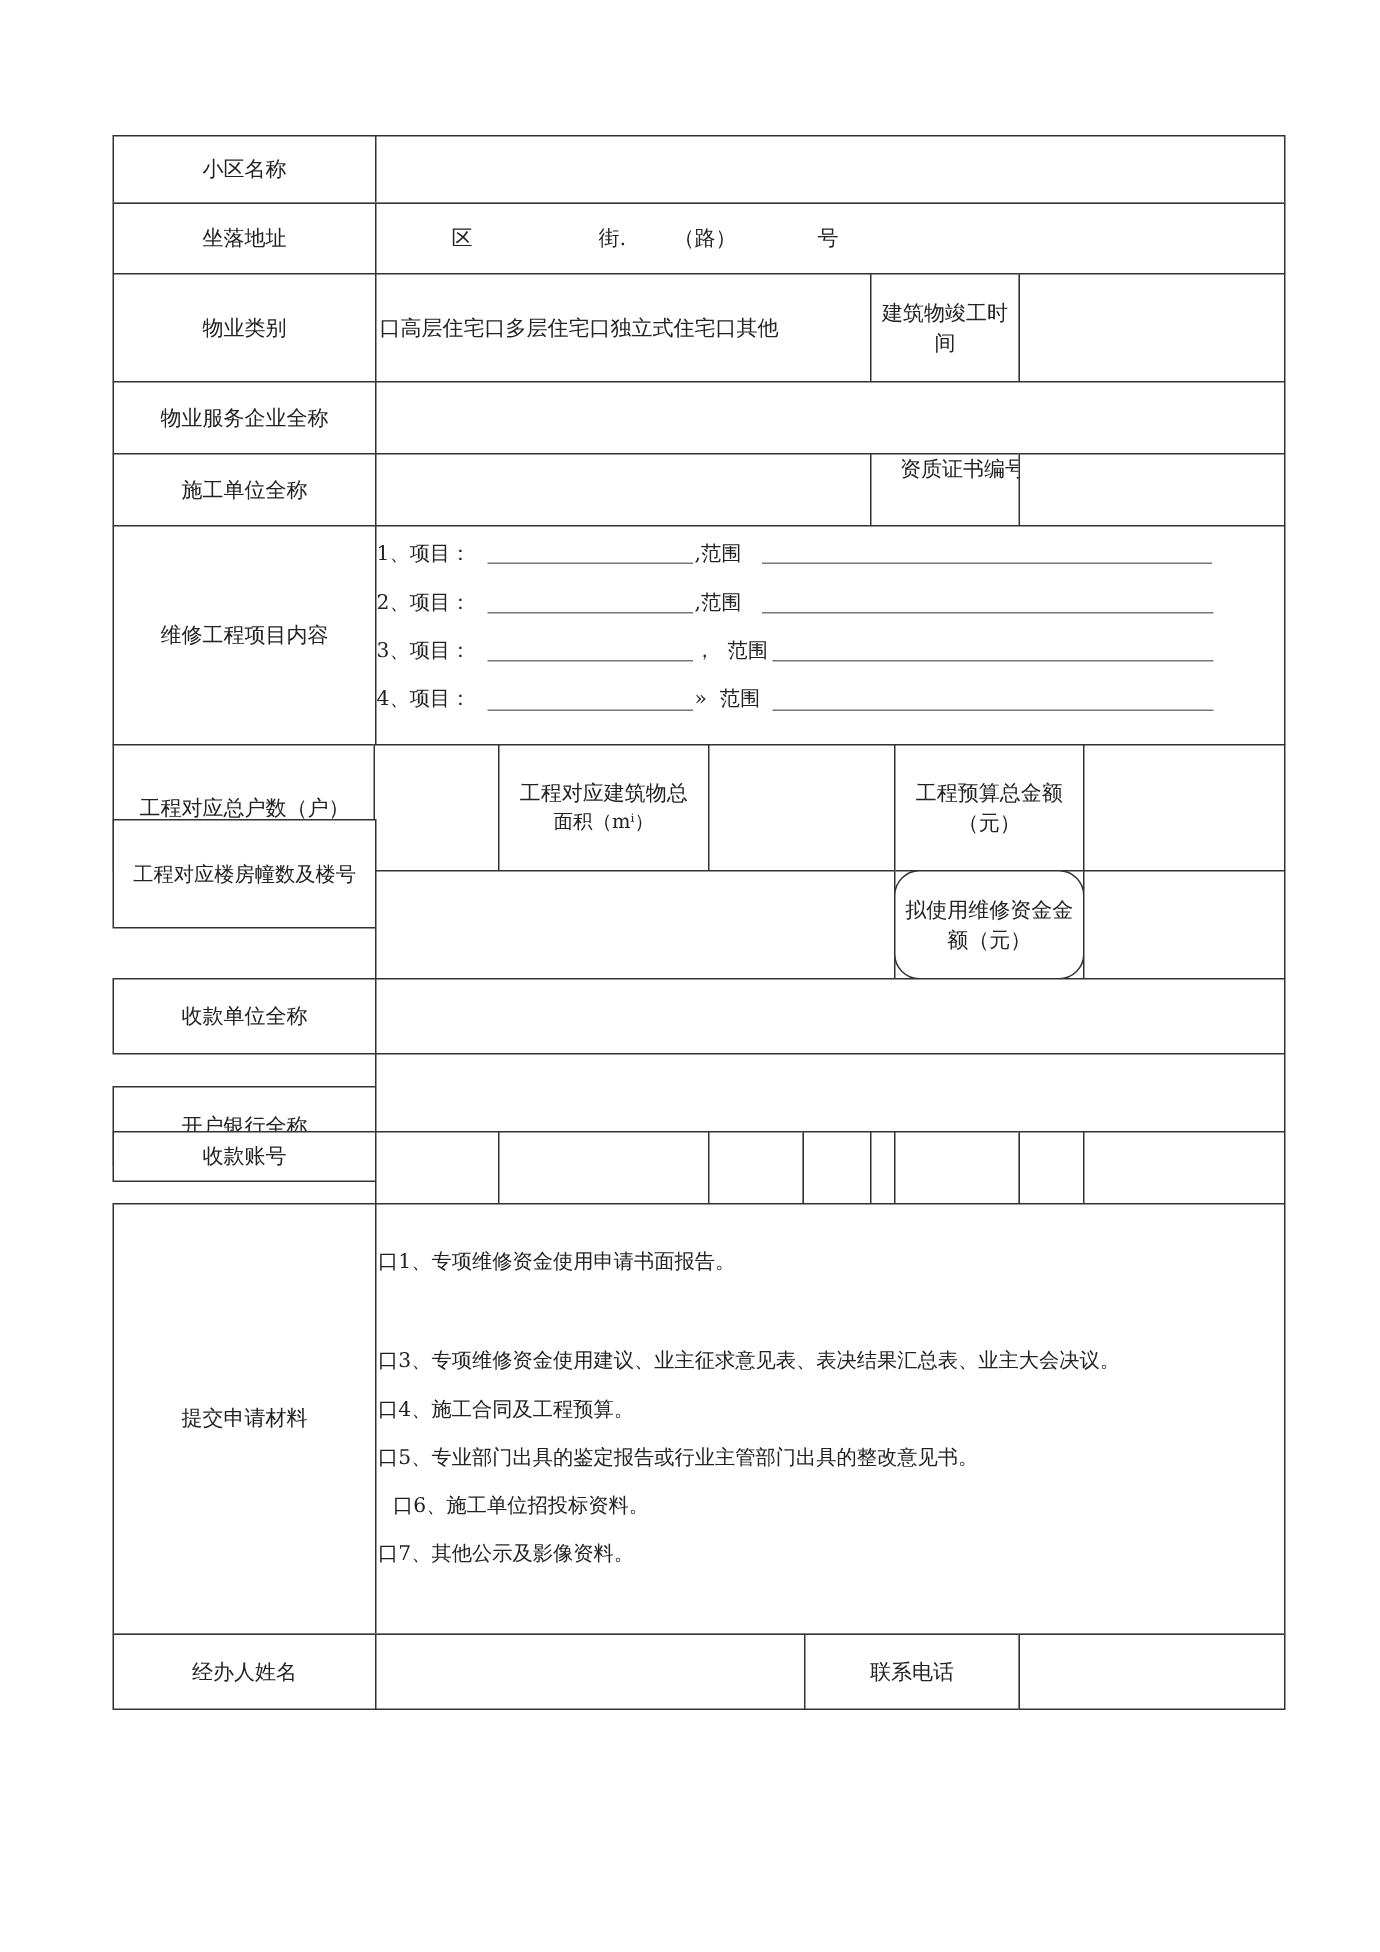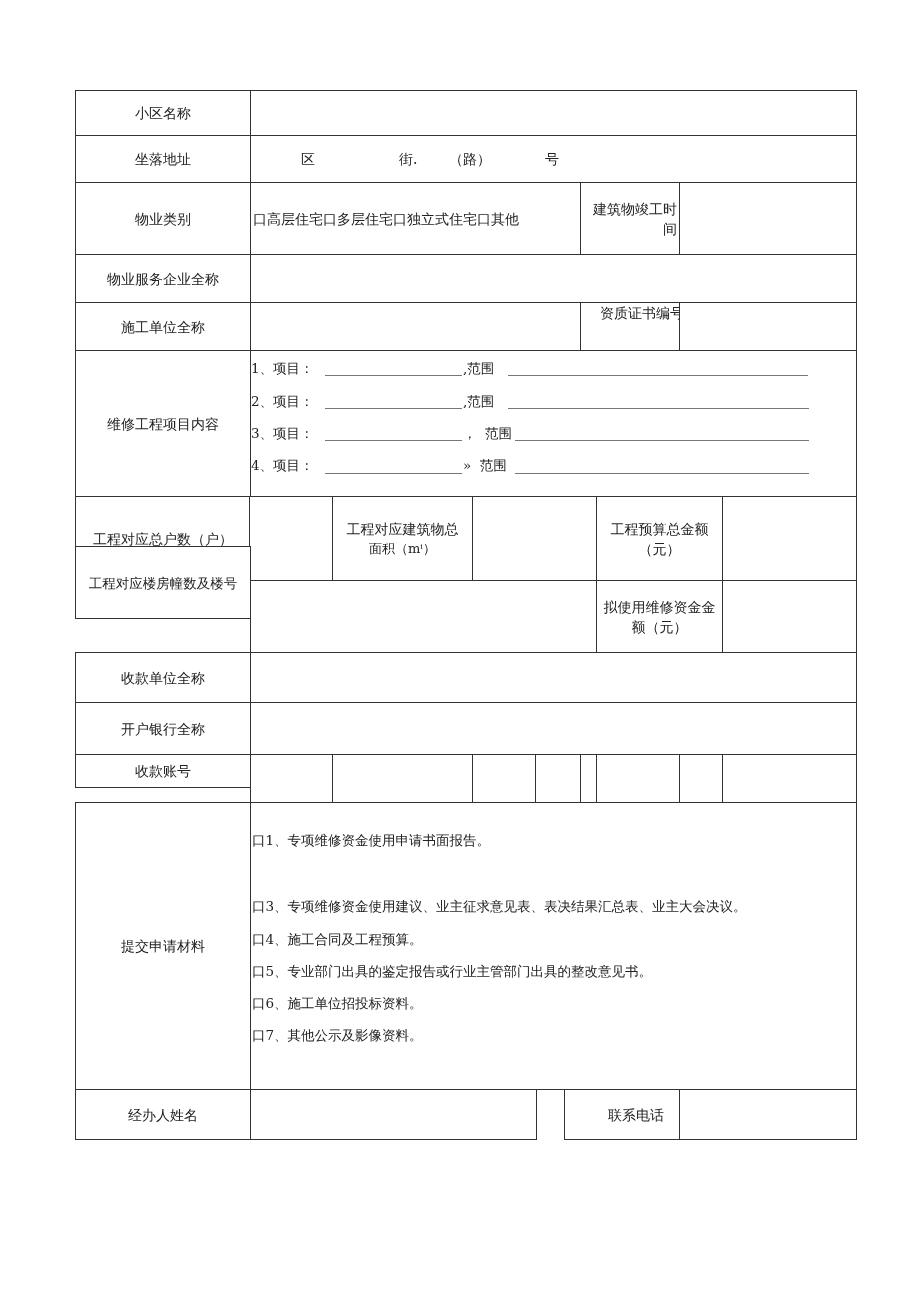--- a/index.html
+++ b/index.html
@@ -39,21 +39,21 @@
     <span style="left:198px;">（路）</span>
     <span style="left:294px;">号</span>
   </div>
 
   <div class="cell" style="left:75px;top:182px;width:176px;height:73px;">
       <span>物业类别</span>
     </div>
   <div class="cell left field" style="left:250px;top:182px;width:331px;height:73px;">
       <span>口高层住宅口多层住宅口独立式住宅口其他</span>
     </div>
-  <div class="cell" style="left:580px;top:182px;width:100px;height:73px;padding:0 2px;text-align:right;">
+  <div class="cell" style="left:580px;top:182px;width:100px;height:73px;padding:0 2px;">
       <span class="wrap">建筑物竣工时间</span>
     </div>
   <div class="cell field" style="left:679px;top:182px;width:178px;height:73px;">
       <span></span>
     </div>
 
   <div class="cell" style="left:75px;top:254px;width:176px;height:49px;">
       <span>物业服务企业全称</span>
     </div>
   <div class="cell field" style="left:250px;top:254px;width:607px;height:49px;">
@@ -122,38 +122,38 @@
   <div class="cell field" style="left:722px;top:496px;width:135px;height:85px;">
       <span></span>
     </div>
 
   <div class="cell" style="left:75px;top:546px;width:176px;height:73px;font-size:13.5px;">
       <span>工程对应楼房幢数及楼号</span>
     </div>
   <div class="cell field" style="left:250px;top:580px;width:347px;height:73px;">
       <span></span>
     </div>
-  <div class="cell" style="left:596px;top:580px;width:127px;height:73px;">
+  <div class="cell" style="left:596px;top:580px;width:127px;height:73px;border-radius:17px;">
     <div>
       <div>拟使用维修资金金</div>
       <div>额（元）</div>
     </div>
   </div>
   <div class="cell field" style="left:722px;top:580px;width:135px;height:73px;">
       <span></span>
     </div>
 
   <div class="cell" style="left:75px;top:652px;width:176px;height:51px;">
       <span>收款单位全称</span>
     </div>
   <div class="cell field" style="left:250px;top:652px;width:607px;height:51px;">
       <span></span>
     </div>
 
-  <div class="cell" style="left:75px;top:702px;width:176px;height:53px;">
+  <div class="cell" style="left:75px;top:724px;width:176px;height:53px;">
       <span>开户银行全称</span>
     </div>
   <div class="cell field" style="left:250px;top:702px;width:607px;height:53px;">
       <span></span>
     </div>
 
   <div class="cell" style="left:75px;top:754px;width:176px;height:34px;">
       <span>收款账号</span>
     </div>
   <div class="cell field" style="left:250px;top:754px;width:83px;height:49px;">
@@ -182,29 +182,29 @@
     </div>
 
   <div class="cell" style="left:75px;top:802px;width:176px;height:288px;">
       <span>提交申请材料</span>
     </div>
   <div class="cell" style="left:250px;top:802px;width:607px;height:288px;"></div>
   <span class="mat" style="top:832px;">口1、专项维修资金使用申请书面报告。</span>
   <span class="mat" style="top:898px;">口3、专项维修资金使用建议、业主征求意见表、表决结果汇总表、业主大会决议。</span>
   <span class="mat" style="top:931px;">口4、施工合同及工程预算。</span>
   <span class="mat" style="top:963px;">口5、专业部门出具的鉴定报告或行业主管部门出具的整改意见书。</span>
-  <span class="mat" style="top:995px;">口6、施工单位招投标资料。</span>
+  <span class="mat" style="top:995px;padding-left:10px;">口6、施工单位招投标资料。</span>
   <span class="mat" style="top:1027px;">口7、其他公示及影像资料。</span>
 
   <div class="cell" style="left:75px;top:1089px;width:176px;height:51px;">
       <span>经办人姓名</span>
     </div>
   <div class="cell field" style="left:250px;top:1089px;width:287px;height:51px;">
       <span></span>
     </div>
-  <div class="cell" style="left:536px;top:1089px;width:144px;height:51px;margin-left:28px;">
+  <div class="cell" style="left:536px;top:1089px;width:144px;height:51px;">
       <span>联系电话</span>
     </div>
   <div class="cell field" style="left:679px;top:1089px;width:178px;height:51px;">
       <span></span>
     </div>
 
 </div>
 
 </body></html>

